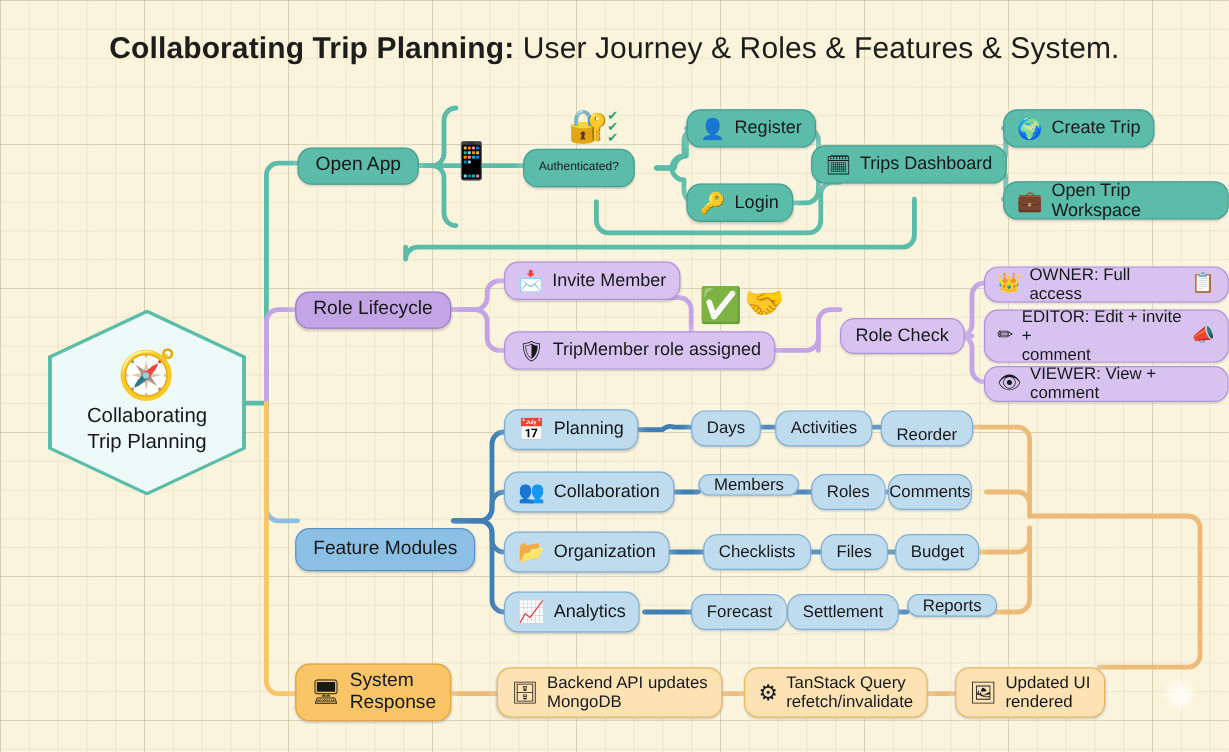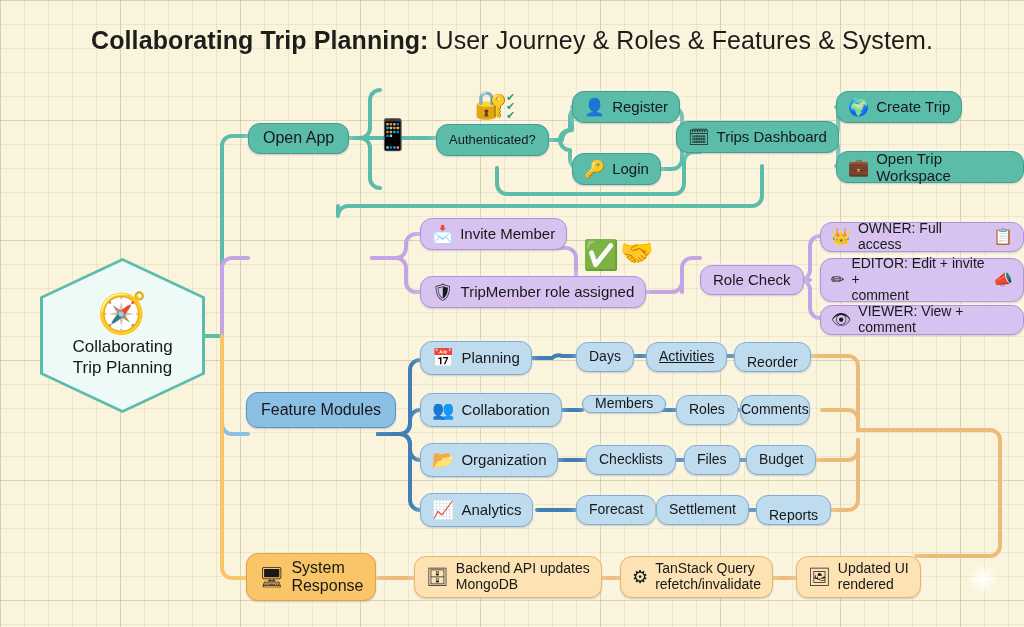--- a/index.html
+++ b/index.html
@@ -158,21 +158,21 @@
   </div>
 
   <div class="node teal" style="left:248px;top:123px;height:31px;padding:0 14px;font-size:16px;">
     <span class="tx">Open App</span>
   </div>
 
   <div class="node" style="left:377px;top:104px;width:33px;height:62px;border-radius:8px;background:transparent;border:none;box-shadow:none;justify-content:center;font-size:30px;">
     <span class="ic" style="margin:0;">📱</span>
   </div>
 
-  <div class="node teal" style="left:436px;top:124px;height:32px;padding:0 12px;font-size:13px;">
+  <div class="node teal" style="left:436px;top:124px;height:32px;padding:0 12px;font-size:10px;">
     <span class="tx">Authenticated?</span>
   </div>
   <div class="deco" style="left:474px;top:92px;font-size:27px;">🔐</div>
   <div class="deco" style="left:506px;top:93px;font-size:11px;line-height:9px;color:#2e9e74;">✔<br>✔<br>✔</div>
 
   <div class="node teal" style="left:572px;top:91px;height:32px;padding:0 11px;font-size:15px;">
     <span class="ic" style="font-size:17px;">👤</span>
     <span class="tx">Register</span>
   </div>
 
@@ -189,20 +189,23 @@
   <div class="node teal" style="left:836px;top:91px;height:32px;padding:0 11px;font-size:15px;">
     <span class="ic" style="font-size:17px;">🌍</span>
     <span class="tx">Create Trip</span>
   </div>
 
   <div class="node teal" style="left:836px;top:151px;height:32px;padding:0 11px;font-size:15px;">
     <span class="ic" style="font-size:17px;">💼</span>
     <span class="tx">Open Trip Workspace</span>
   </div>
 
+  <div class="node purple" style="left:246px;top:243px;height:31px;padding:0 14px;font-size:16px;">
+    <span class="tx">Role Lifecycle</span>
+  </div>
 
   <div class="node purple-lite" style="left:420px;top:218px;height:32px;padding:0 11px;font-size:15px;">
     <span class="ic" style="font-size:17px;">📩</span>
     <span class="tx">Invite Member</span>
   </div>
 
   <div class="node purple-lite" style="left:420px;top:276px;height:32px;padding:0 11px;font-size:15px;">
     <span class="ic" style="font-size:17px;">🛡</span>
     <span class="tx">TripMember role assigned</span>
   </div>
@@ -225,32 +228,32 @@
     <span class="tx">EDITOR: Edit + invite +
 comment</span>
     <span class="ic" style="margin:0 0 0 6px;font-size:16px;">📣</span>
   </div>
 
   <div class="node purple-lite" style="left:820px;top:305px;height:30px;padding:0 10px;font-size:14px;">
     <span class="ic" style="font-size:16px;">👁</span>
     <span class="tx">VIEWER: View + comment</span>
   </div>
 
-  <div class="node blue" style="left:246px;top:392px;height:36px;padding:0 14px;font-size:16px;">
+  <div class="node blue" style="left:246px;top:440px;height:36px;padding:0 14px;font-size:16px;">
     <span class="tx">Feature Modules</span>
   </div>
 
   <div class="node blue-lite" style="left:420px;top:341px;height:34px;padding:0 11px;font-size:15px;">
     <span class="ic" style="font-size:18px;">📅</span>
     <span class="tx">Planning</span>
   </div>
   <div class="node blue-lite" style="left:576px;top:342px;height:30px;padding:0 12px;font-size:14px;">
     <span class="tx">Days</span>
   </div>
-  <div class="node blue-lite" style="left:646px;top:342px;height:30px;padding:0 12px;font-size:14px;text-decoration:underline;">
+  <div class="node blue-lite" style="left:646px;top:342px;height:30px;padding:0 12px;font-size:14px;">
     <span class="tx">Activities</span>
   </div>
   <div class="node blue-lite" style="left:734px;top:342px;height:30px;padding:0 12px;font-size:14px;align-items:flex-end;">
     <span class="tx">Reorder</span>
   </div>
 
   <div class="node blue-lite" style="left:420px;top:393px;height:34px;padding:0 11px;font-size:15px;">
     <span class="ic" style="font-size:18px;">👥</span>
     <span class="tx">Collaboration</span>
   </div>
@@ -281,21 +284,21 @@
   <div class="node blue-lite" style="left:420px;top:493px;height:34px;padding:0 11px;font-size:15px;">
     <span class="ic" style="font-size:18px;">📈</span>
     <span class="tx">Analytics</span>
   </div>
   <div class="node blue-lite" style="left:576px;top:495px;height:30px;padding:0 12px;font-size:14px;">
     <span class="tx">Forecast</span>
   </div>
   <div class="node blue-lite" style="left:656px;top:495px;height:30px;padding:0 12px;font-size:14px;">
     <span class="tx">Settlement</span>
   </div>
-  <div class="node blue-lite" style="left:756px;top:495px;height:30px;padding:0 12px;font-size:14px;align-items:flex-end;">
+  <div class="node blue-lite" style="left:756px;top:495px;height:19px;padding:0 12px;font-size:14px;align-items:flex-end;">
     <span class="tx">Reports</span>
   </div>
 
   <div class="node orange" style="left:246px;top:553px;height:48px;padding:0 12px;font-size:16px;">
     <span class="ic" style="font-size:20px;">🖥</span>
     <span class="tx">System
 Response</span>
   </div>
 
   <div class="node orange-lite" style="left:414px;top:556px;height:42px;padding:0 11px;font-size:14px;">

